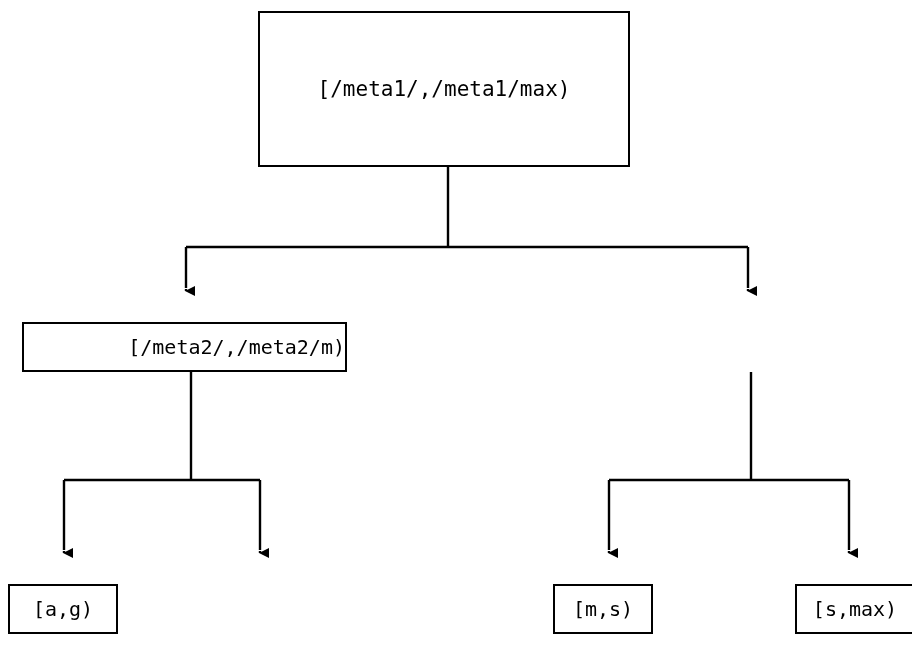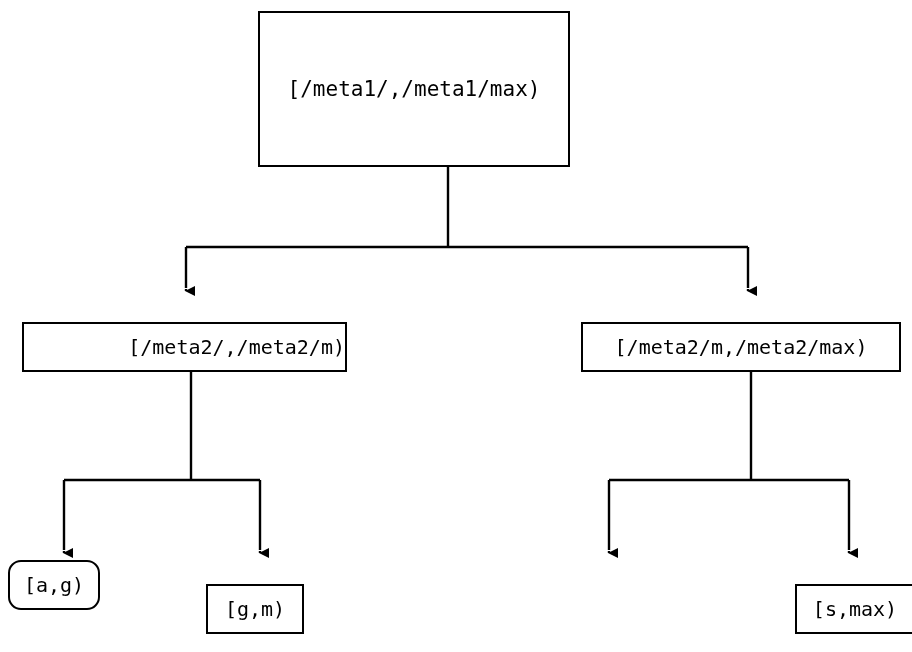--- a/index.html
+++ b/index.html
@@ -42,21 +42,21 @@
     font-family: "DejaVu Sans Mono", "Liberation Mono", monospace;
     color: #000000;
     white-space: pre;
     letter-spacing: 0px;
     line-height: 1;
   }
   
   #node-root {
     left: 258px;
     top: 11px;
-    width: 312px;
+    width: 372px;
     height: 156px;
   }
   #node-root .node-label { font-size: 21px; }
   
   #node-meta2-low {
     left: 22px;
     top: 322px;
     width: 325px;
     height: 50px;
     justify-content: flex-end;
@@ -65,24 +65,23 @@
     left: 581px;
     top: 322px;
     width: 320px;
     height: 50px;
   }
   #node-meta2-low .node-label,
   #node-meta2-high .node-label { font-size: 20px; }
   
   #node-leaf-ag {
     left: 8px;
-    top: 560px;
-    width: 92px;
+    top: 584px;
+    width: 110px;
     height: 50px;
-    border-radius: 13px;
   }
   #node-leaf-gm {
     left: 206px;
     top: 584px;
     width: 98px;
     height: 50px;
   }
   #node-leaf-ms {
     left: 553px;
     top: 584px;
@@ -142,30 +141,27 @@
   </svg>
 
   <div class="node-box" id="node-root">
     <span class="node-label">[/meta1/,/meta1/max)</span>
   </div>
 
   <div class="node-box" id="node-meta2-low">
     <span class="node-label">[/meta2/,/meta2/m)</span>
   </div>
 
-  <div class="node-box" id="node-meta2-high">
-    <span class="node-label">[/meta2/m,/meta2/max)</span>
-  </div>
 
   <div class="node-box" id="node-leaf-ag">
     <span class="node-label">[a,g)</span>
   </div>
 
-  <div class="node-box" id="node-leaf-gm">
-    <span class="node-label">[g,m)</span>
+
+  <div class="node-box" id="node-leaf-ms">
+    <span class="node-label">[m,s)</span>
   </div>
-
 
   <div class="node-box" id="node-leaf-smax">
     <span class="node-label">[s,max)</span>
   </div>
 
 </div>
 
 </body></html>

